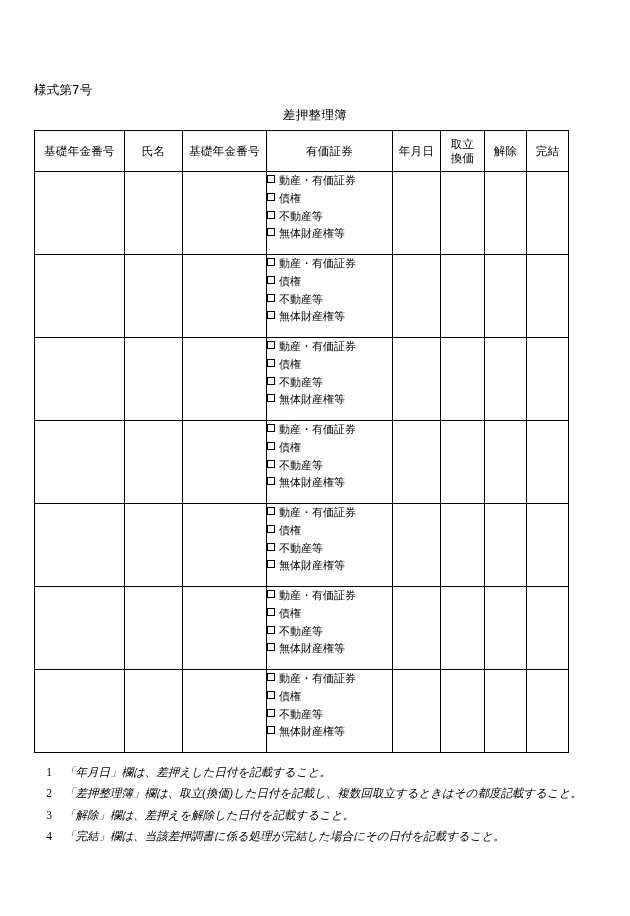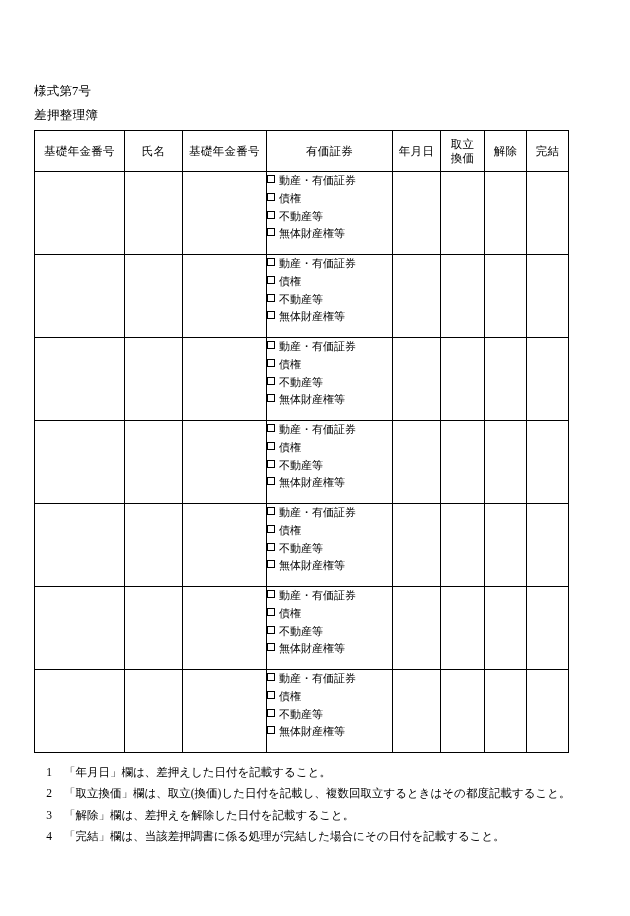--- a/index.html
+++ b/index.html
@@ -22,24 +22,25 @@
     width: 630px;
     height: 916px;
     box-sizing: border-box;
     padding: 84px 34px 0 34px;
   }
   .form-no {
     font-size: 12.5px;
     line-height: 1.2;
     margin: 0 0 8px 0;
     letter-spacing: 0.2px;
+    font-family: Liberation Mono, monospace;
   }
   .doc-title {
     font-size: 12.5px;
-    text-align: left;
+    text-align: center;
     margin: 0 0 6px 0;
     letter-spacing: 0.4px;
   }
   table.ledger {
     border-collapse: collapse;
     width: 454px;
     table-layout: fixed;
     font-size: 11px;
   }
   table.ledger th,
@@ -93,20 +94,21 @@
     display: flex;
     align-items: flex-start;
   }
   .note-num {
     width: 30px;
     text-align: center;
     flex: 0 0 30px;
   }
   .note-text {
     flex: 1 1 auto;
+    font-style: italic;
   }
 </style>
 </head>
 <body>
 
 <div class="page">
 
   <div class="form-no">様式第7号</div>
   <div class="doc-title">差押整理簿</div>
 
@@ -245,21 +247,21 @@
       </tbody>
   </table>
 
   <div class="notes">
       <div class="note">
         <div class="note-num">1</div>
         <div class="note-text">「年月日」欄は、差押えした日付を記載すること。</div>
       </div>
       <div class="note">
         <div class="note-num">2</div>
-        <div class="note-text">「取立換価」欄は、取立(換価)した日付を記載し、複数回取立するときはその都度記載すること。</div>
+        <div class="note-text">「差押整理簿」欄は、取立(換価)した日付を記載し、複数回取立するときはその都度記載すること。</div>
       </div>
       <div class="note">
         <div class="note-num">3</div>
         <div class="note-text">「解除」欄は、差押えを解除した日付を記載すること。</div>
       </div>
       <div class="note">
         <div class="note-num">4</div>
         <div class="note-text">「完結」欄は、当該差押調書に係る処理が完結した場合にその日付を記載すること。</div>
       </div>
     </div>

